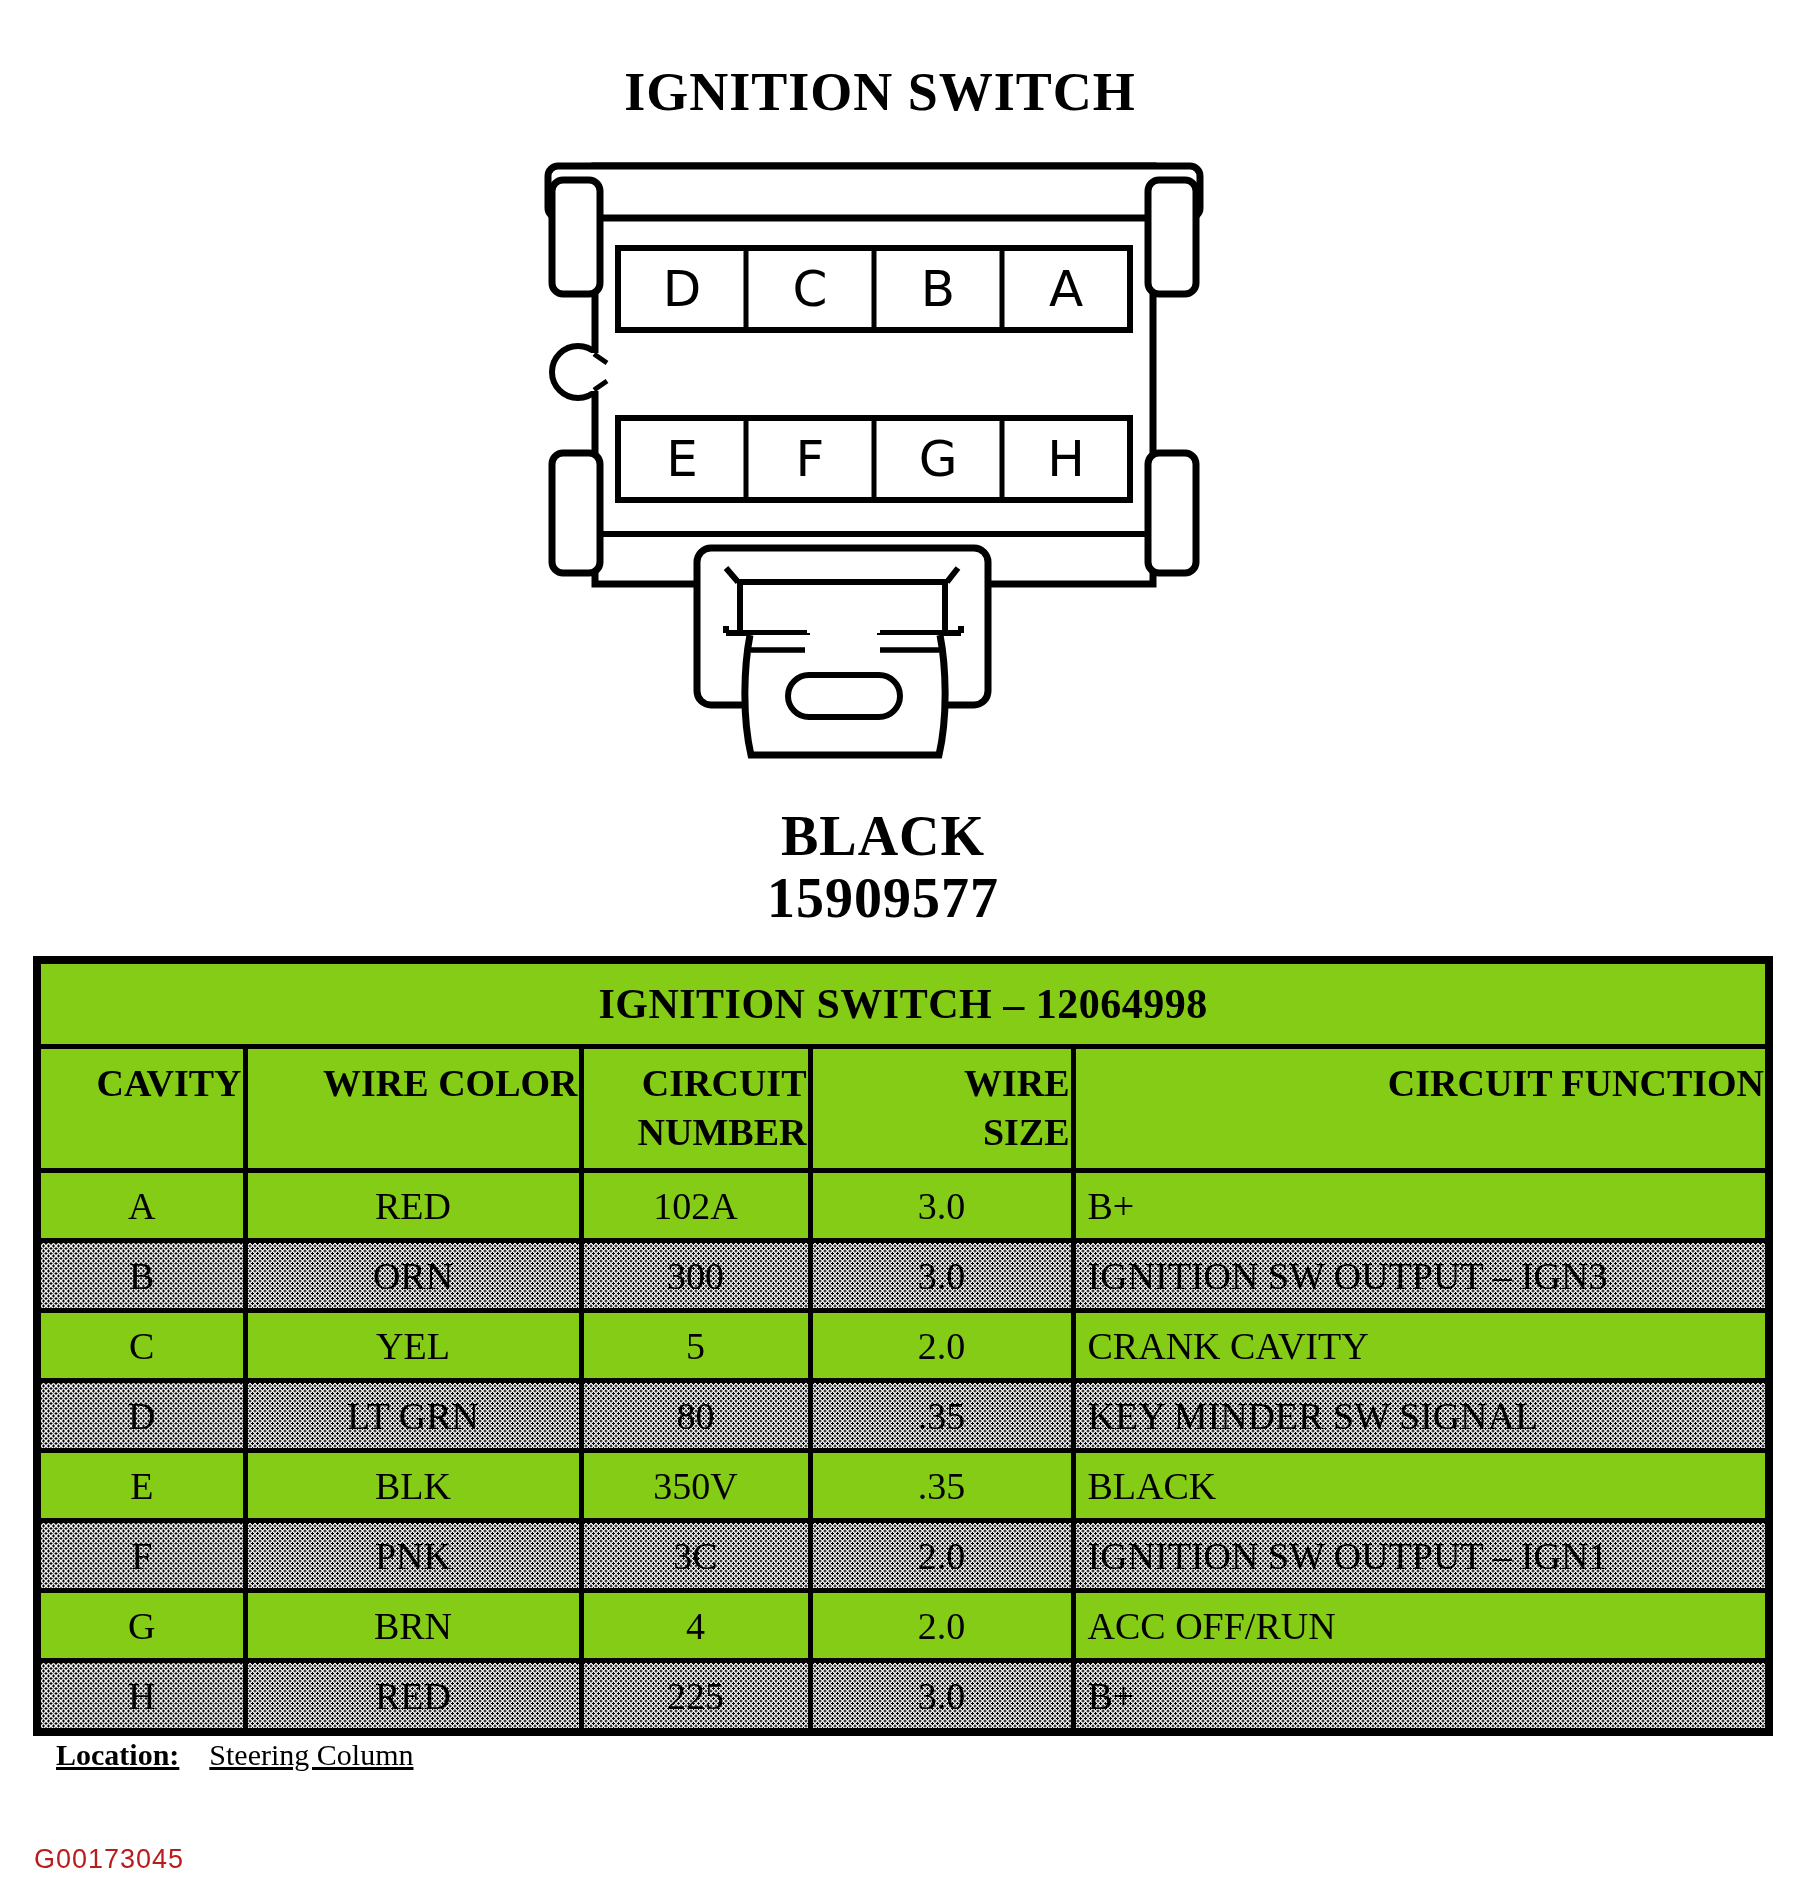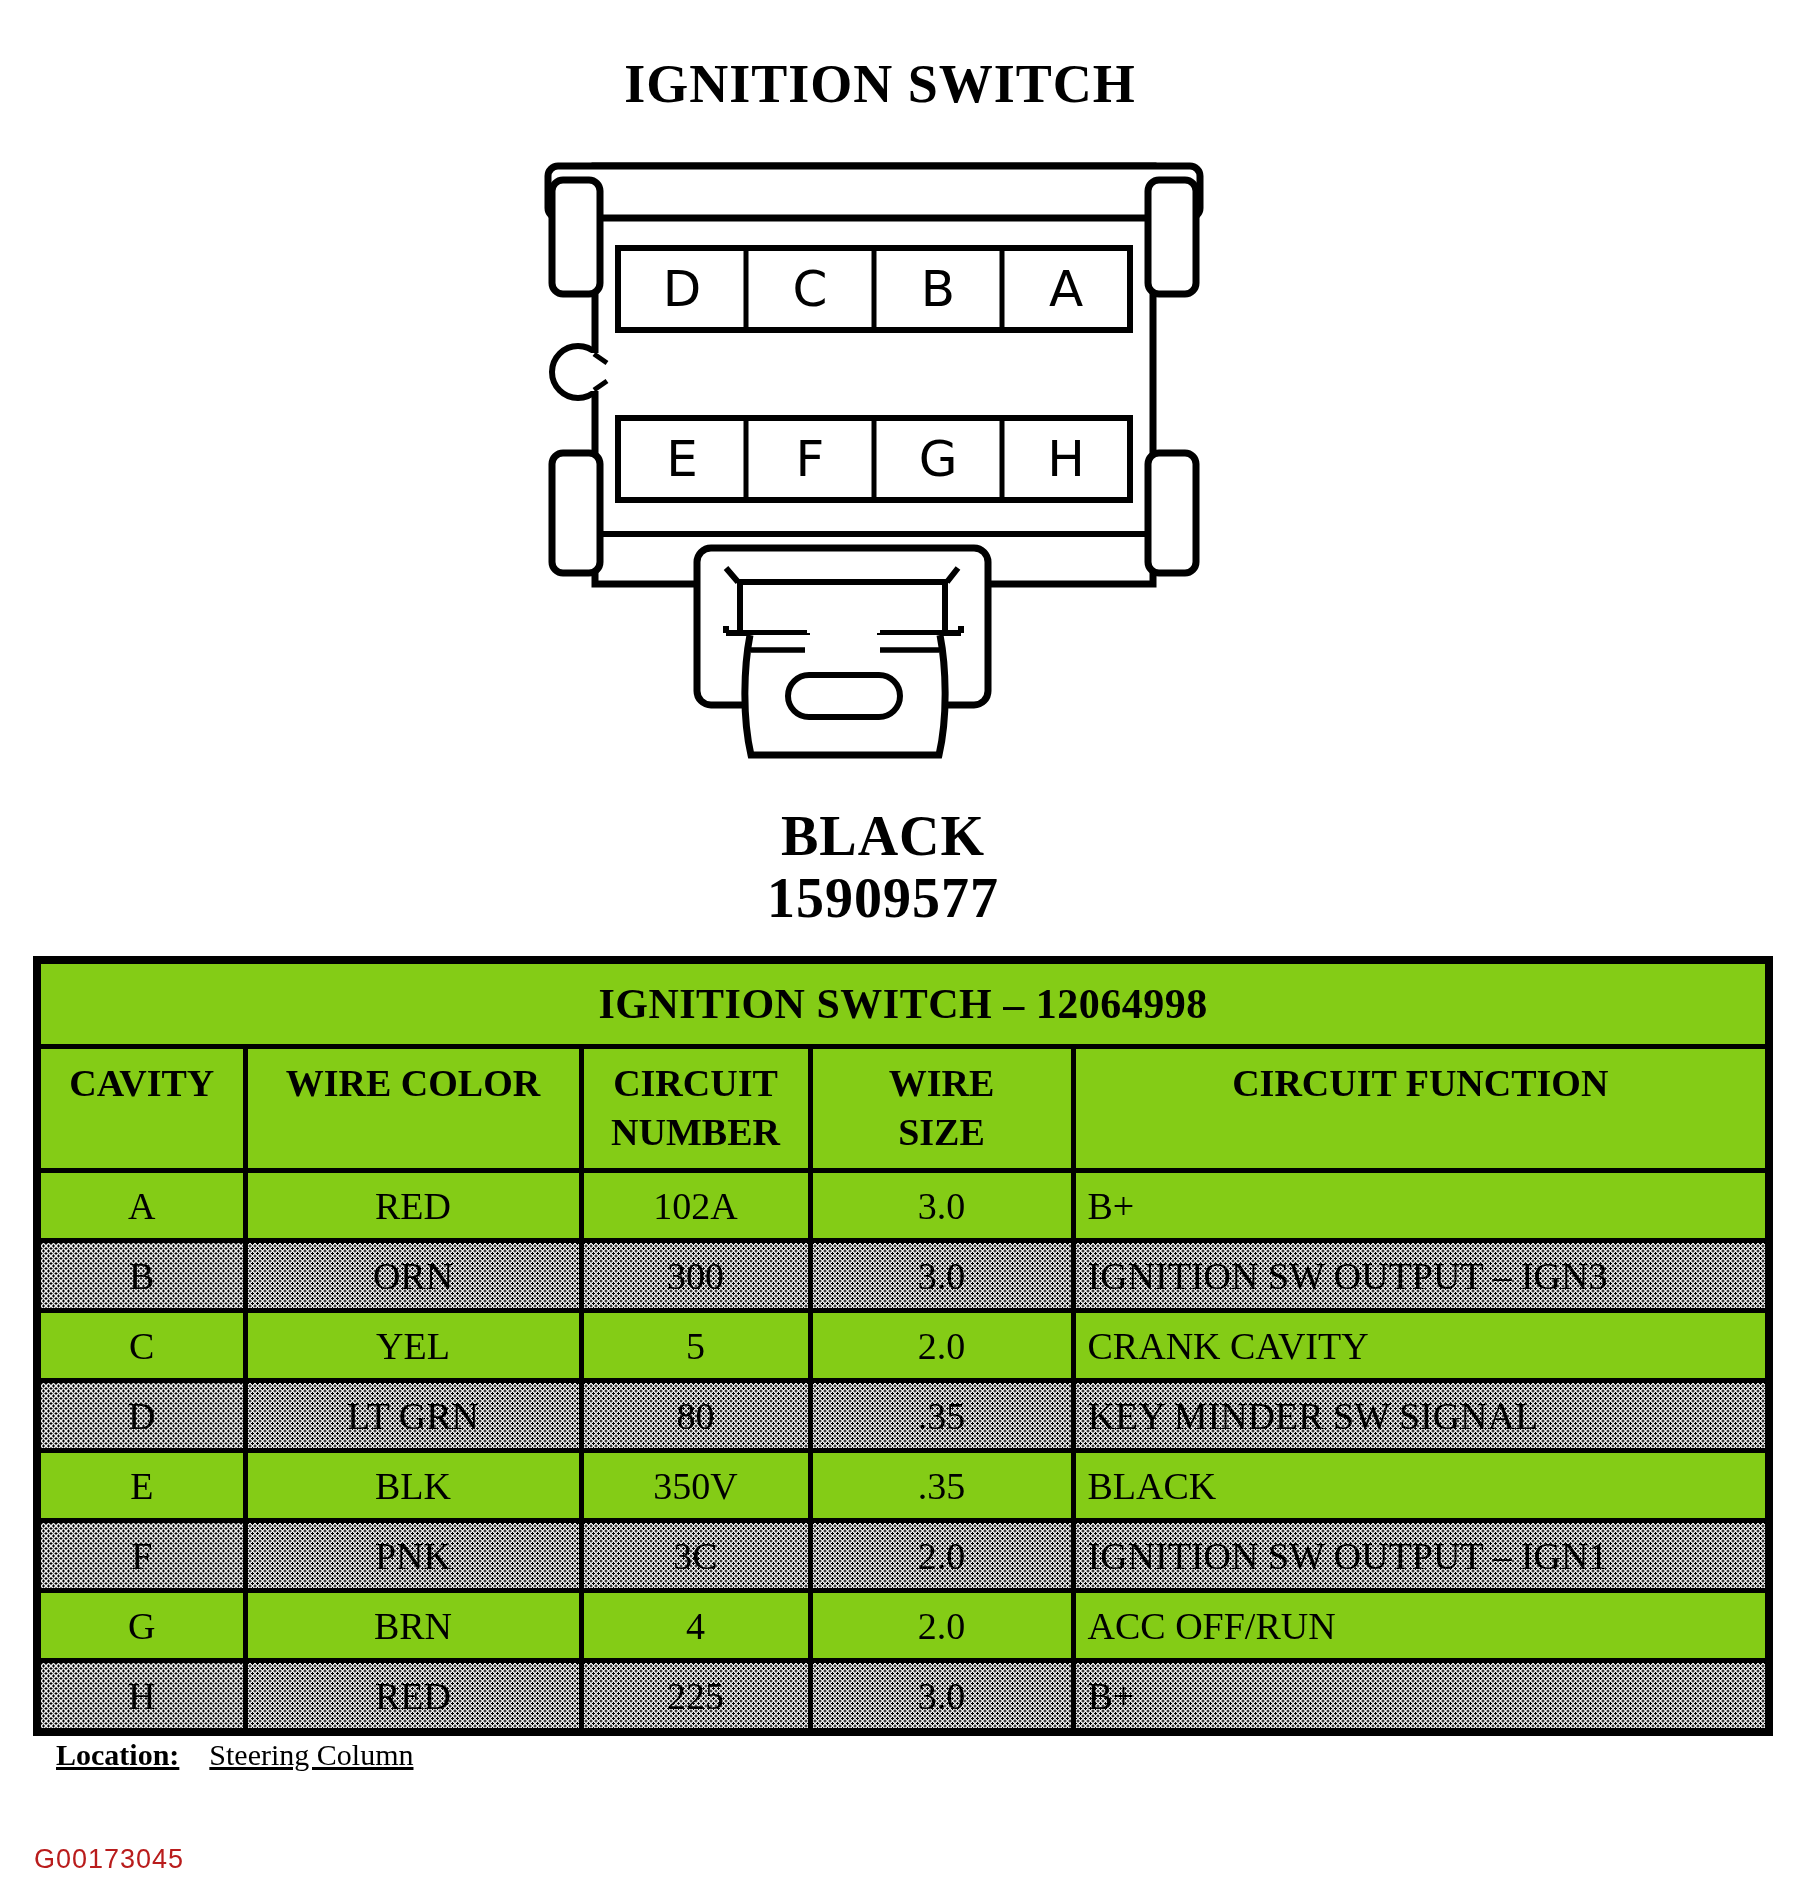--- a/index.html
+++ b/index.html
@@ -6,21 +6,21 @@
   html,body{margin:0;padding:0;background:#ffffff;}
   .page{
     position:relative;
     width:1799px;height:1888px;
     background:#ffffff;
     color:#000;
     font-family:"Liberation Serif",serif;
     overflow:hidden;
   }
   .main-title{
-    position:absolute;top:53px;left:0;width:1760px;
+    position:absolute;top:61px;left:0;width:1760px;
     text-align:center;
     font-size:54px;font-weight:700;letter-spacing:1px;
     font-family:"Liberation Serif",serif;
   }
   .connector-wrap{
     position:absolute;left:544px;top:156px;width:660px;height:614px;
   }
   .black-label{
     position:absolute;top:806px;left:0;width:1766px;
     text-align:center;
@@ -38,21 +38,21 @@
     font-family:"Liberation Serif",serif;
     overflow:hidden;
   }
   tr.title-row th{
     height:78px;
     font-size:42px;font-weight:700;text-align:center;
     letter-spacing:0.5px;
   }
   tr.header-row th{
     height:108px;
-    font-size:38px;font-weight:700;text-align:center;
+    font-size:38px;font-weight:700;text-align:right;
     vertical-align:top;padding-top:10px;line-height:1.3;
   }
   tr.data-row td{
     height:63px;
     font-size:38px;font-weight:400;
     text-align:center;vertical-align:middle;
     white-space:nowrap;
   }
   tr.data-row td.fn{
     text-align:left;padding-left:12px;

